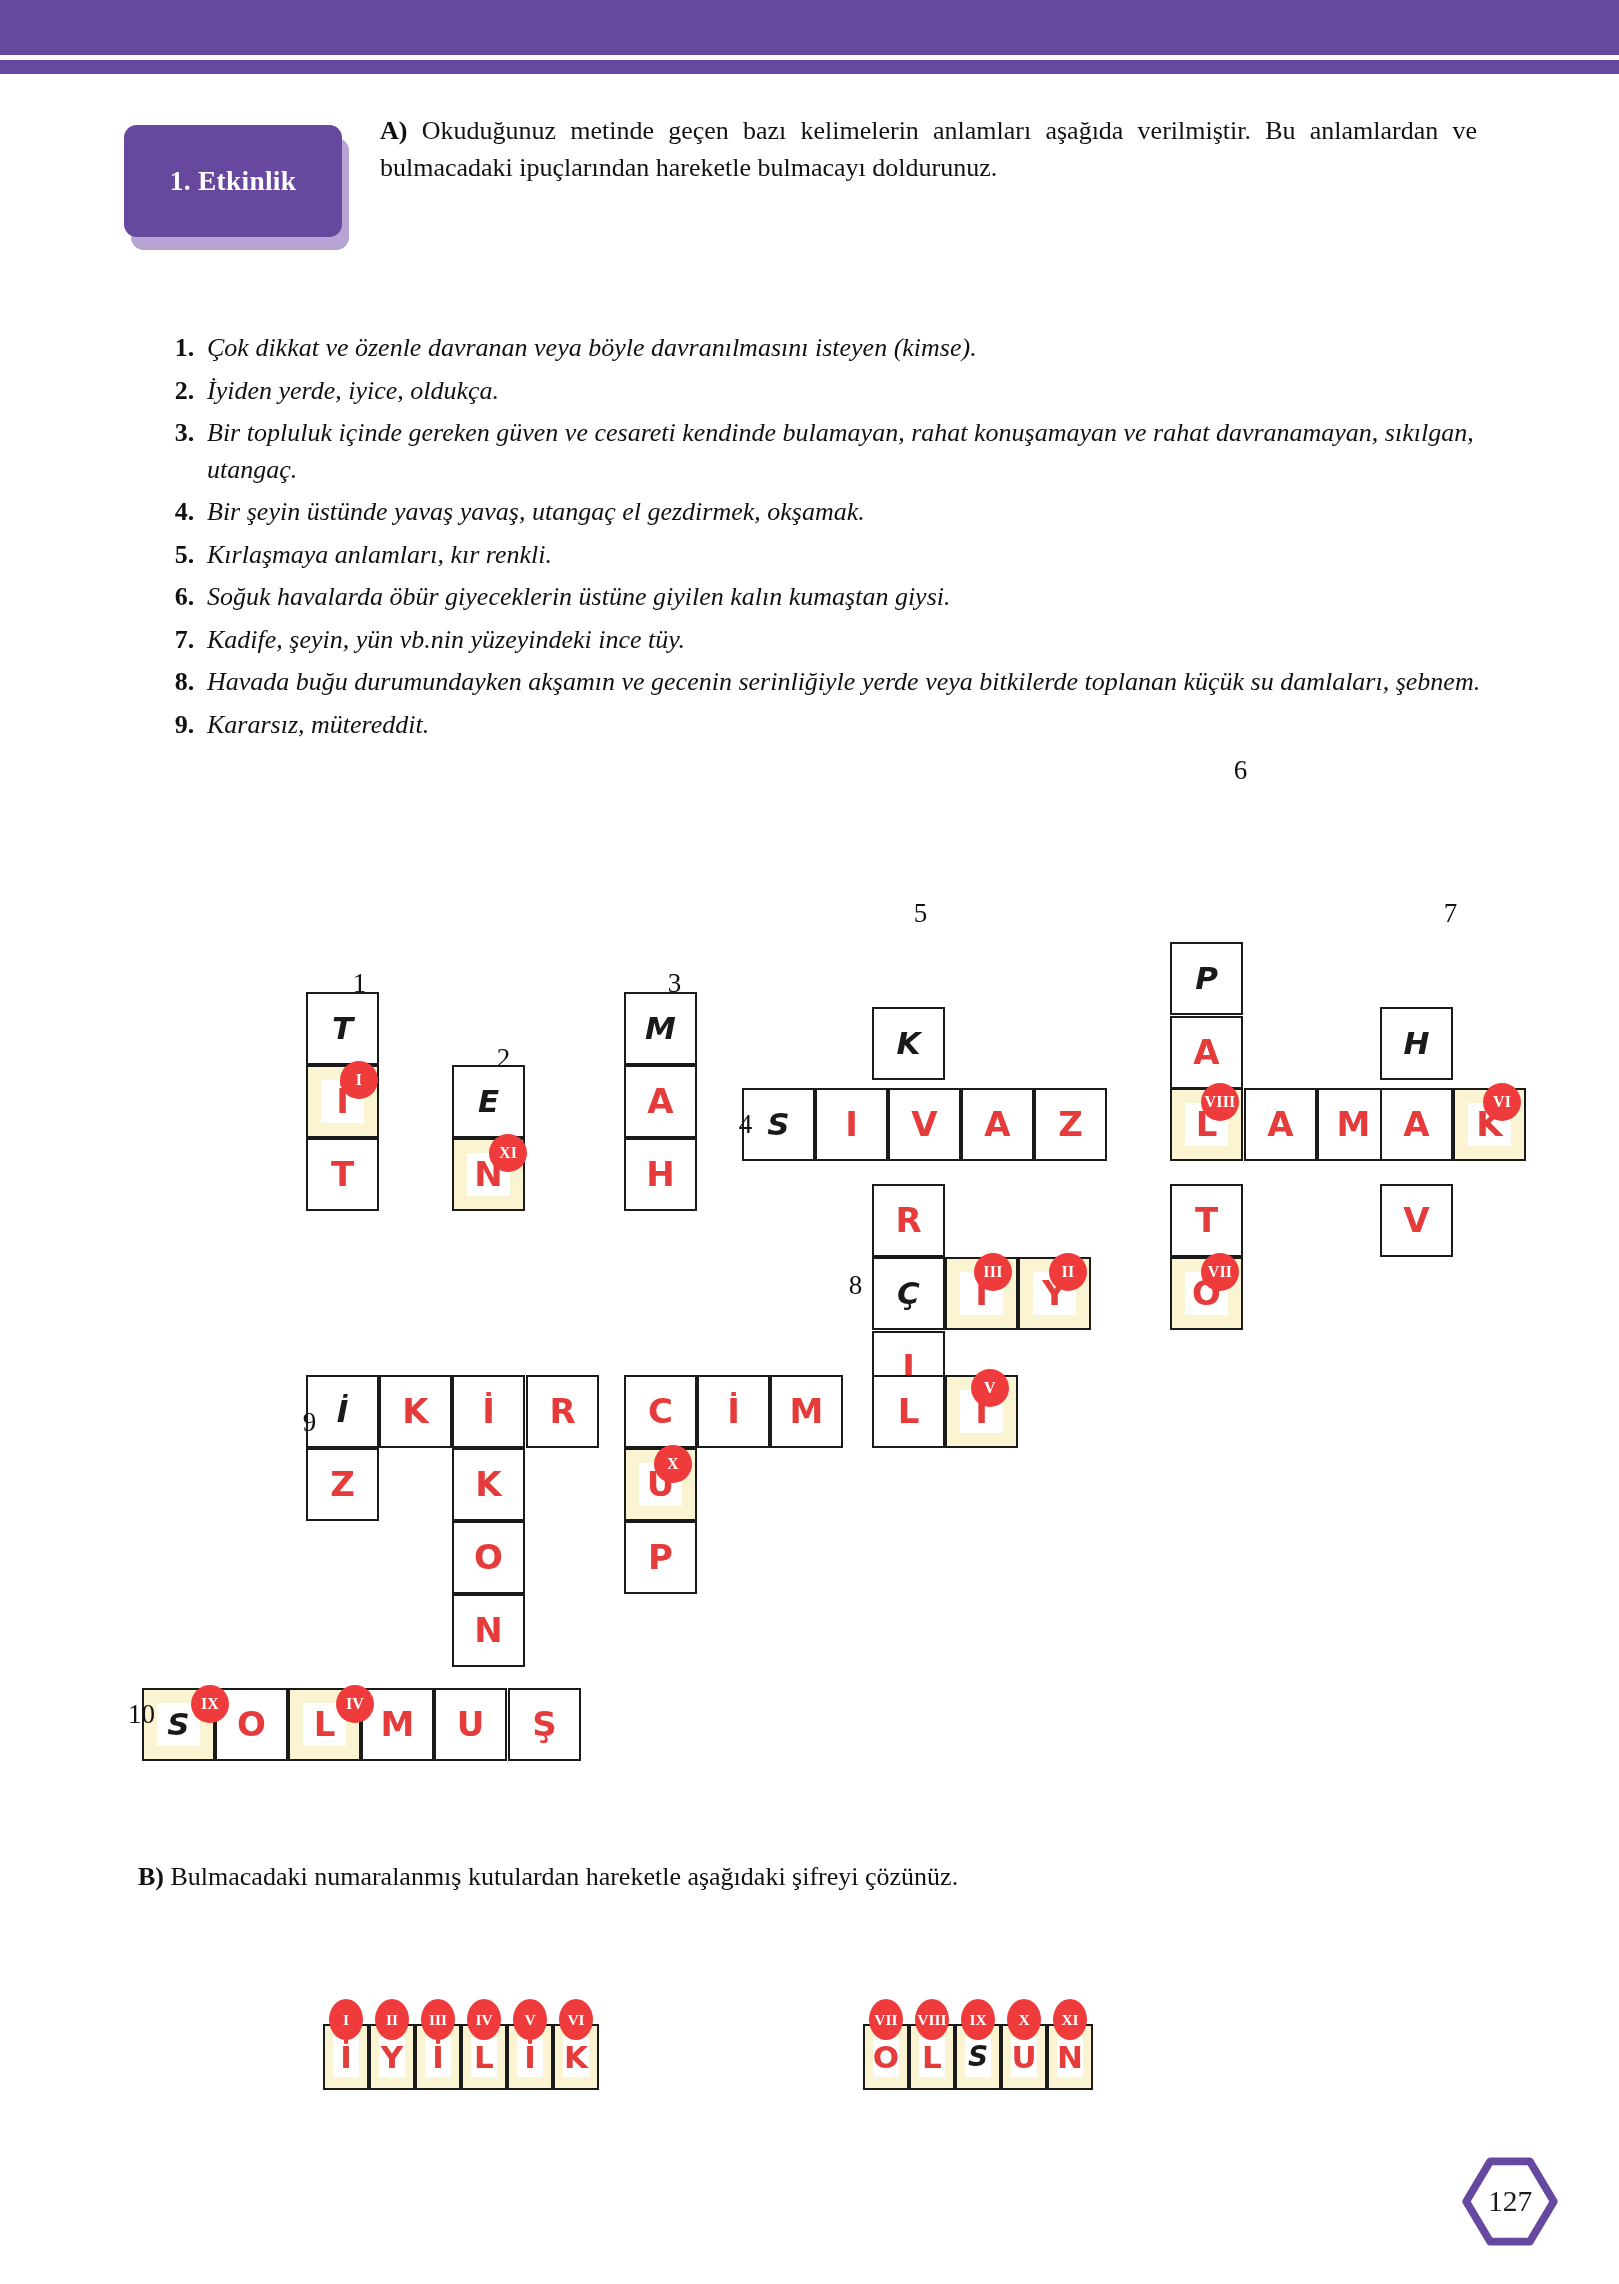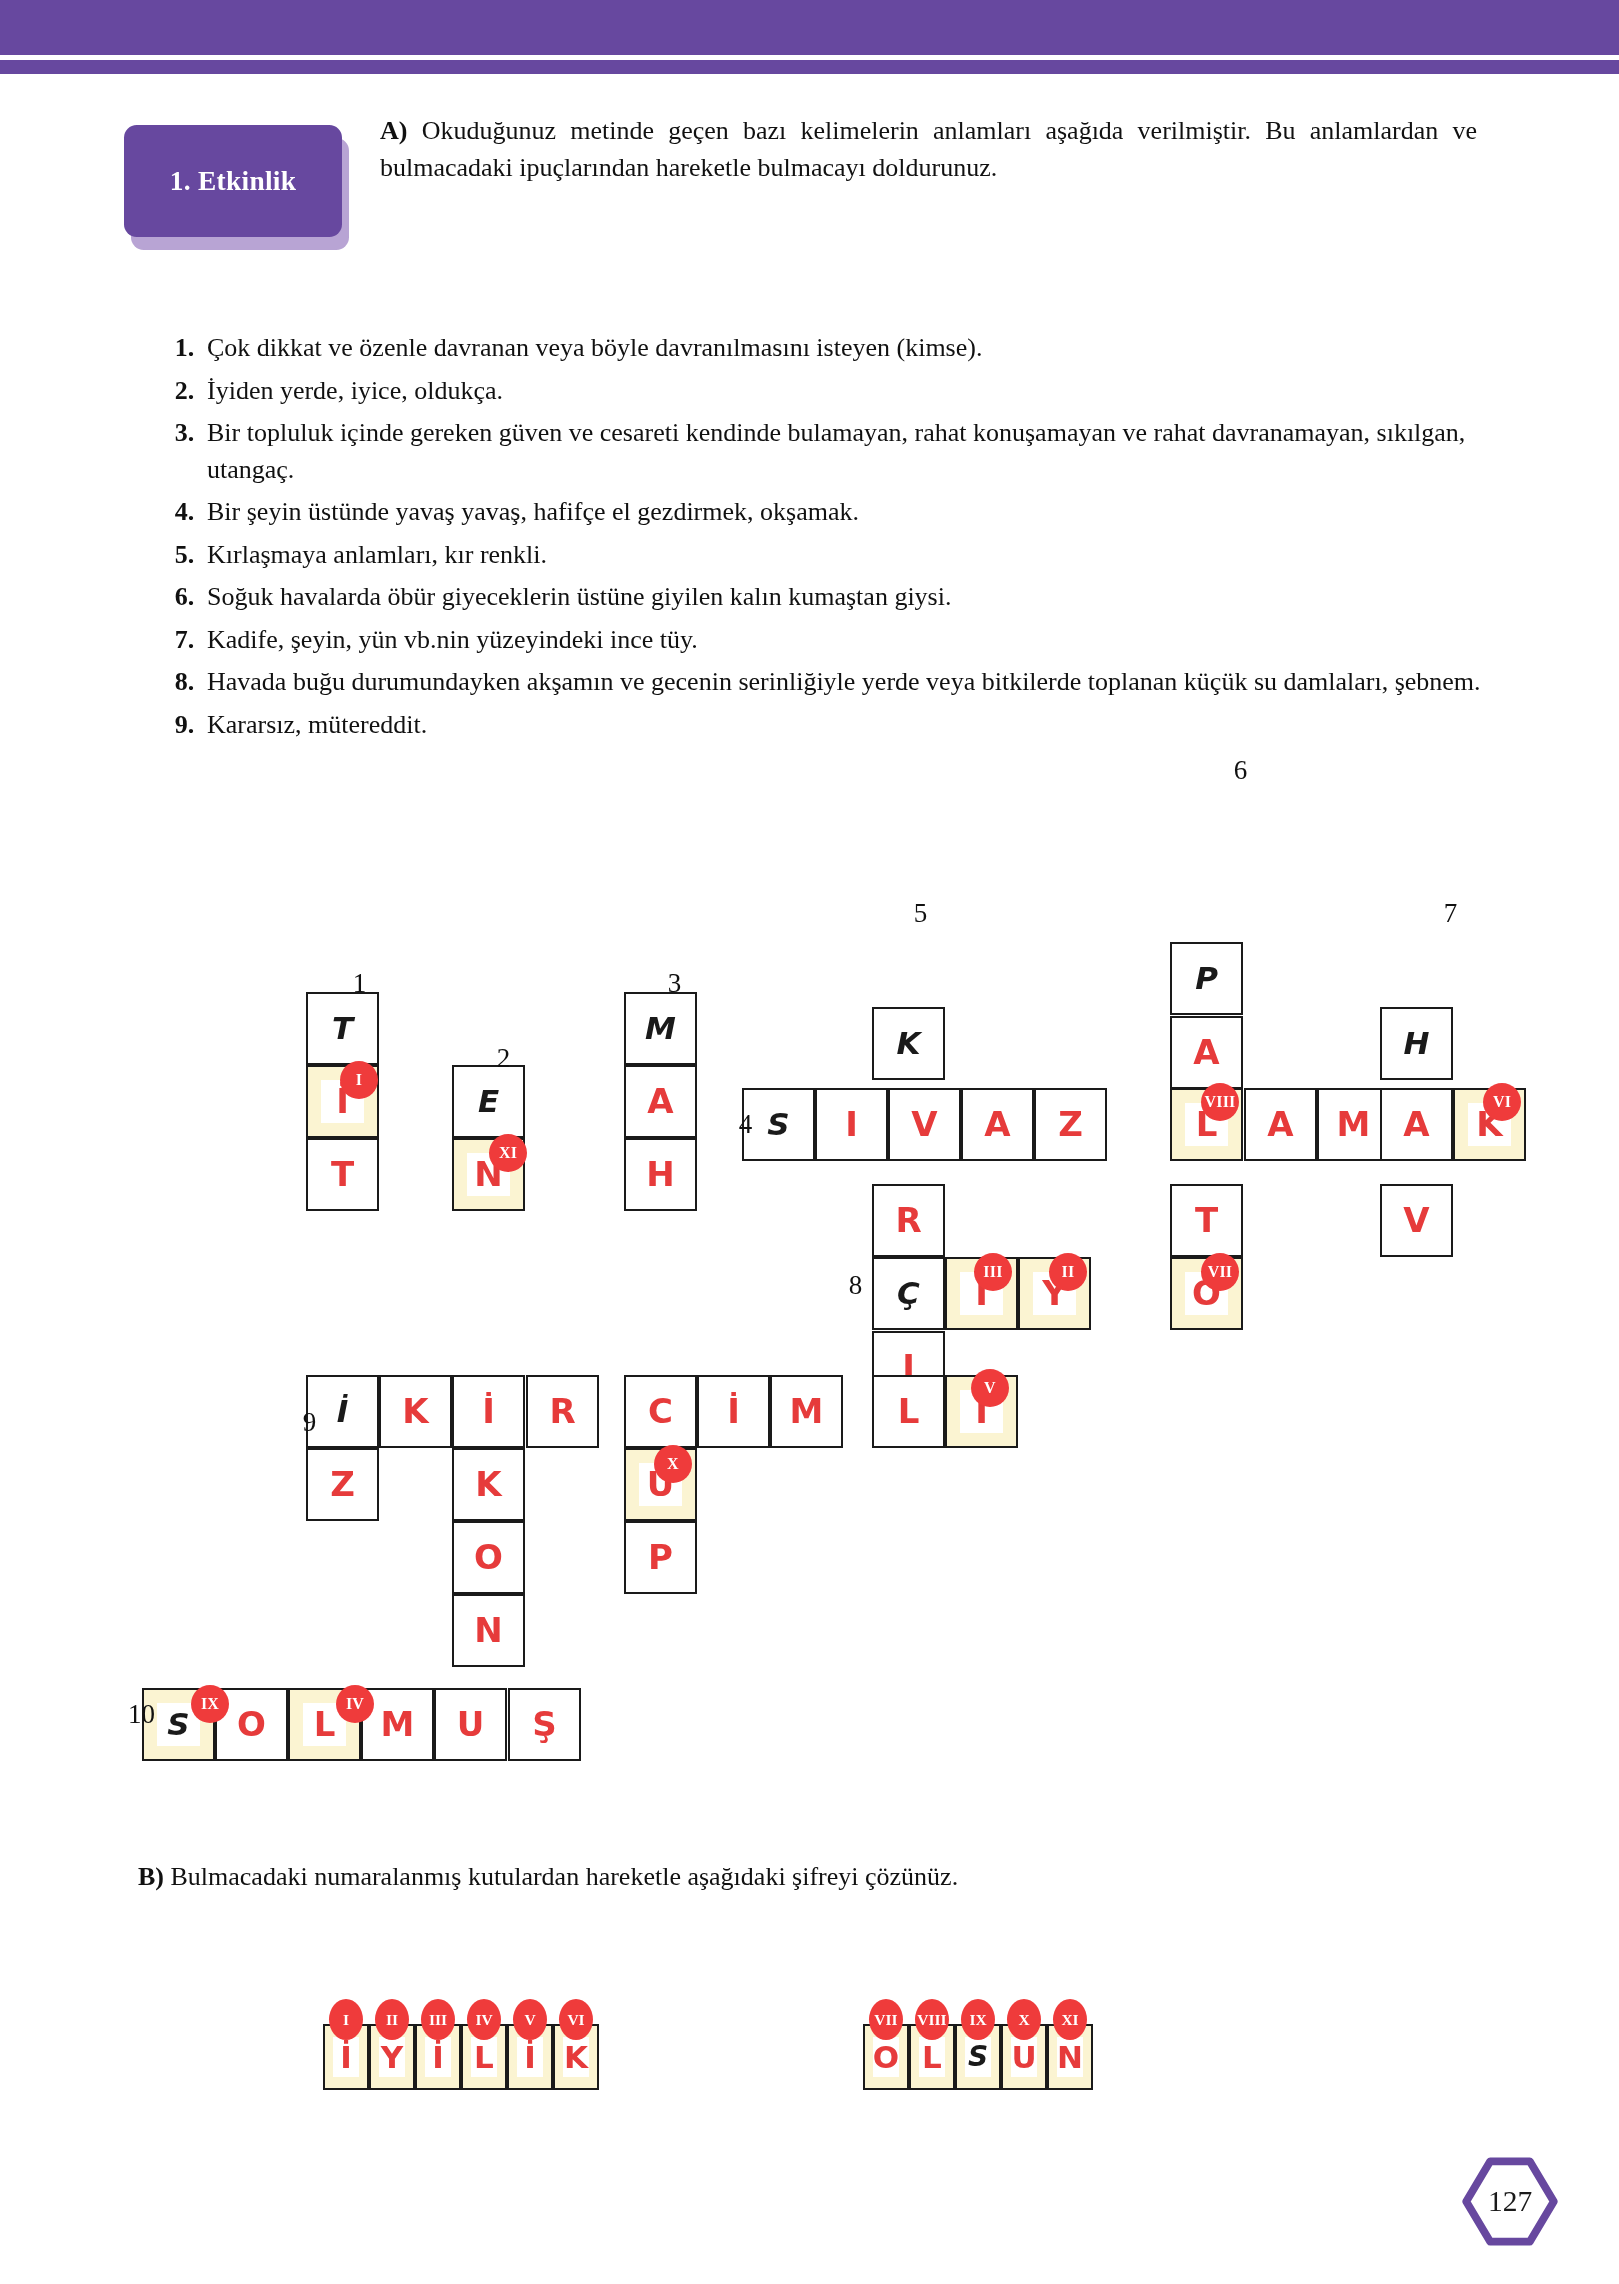--- a/index.html
+++ b/index.html
@@ -28,21 +28,21 @@
   .intro{
     position:absolute;left:380px;top:112px;width:1097px;
     font-size:26px;line-height:1.44;color:#111;text-align:justify;
   }
   .intro b{font-weight:bold;}
 
   
   .clues{position:absolute;left:148px;top:330px;width:1336px;}
   .clue{display:flex;margin-bottom:5.6px;font-size:26px;line-height:1.42;color:#111;}
   .clue .num{width:59px;text-align:right;flex:0 0 59px;font-weight:bold;padding-right:12.7px;box-sizing:border-box;}
-  .clue .txt{flex:1;}
+  .clue .txt{flex:1;font-style:italic;}
 
   
   #crossword{position:absolute;left:0;top:830px;width:1620px;height:998px;}
   .cw-cell{
     position:absolute;box-sizing:border-box;
     border:2.1px solid #1a1a1a;background:#ffffff;
     display:flex;align-items:center;justify-content:center;
   }
   .cw-cell.hl{background:#fbf4d2;}
   .cw-cell .inner{
@@ -127,21 +127,21 @@
     <div class="clue">
       <div class="num">2.</div>
       <div class="txt">İyiden yerde, iyice, oldukça.</div>
     </div>
     <div class="clue">
       <div class="num">3.</div>
       <div class="txt">Bir topluluk içinde gereken güven ve cesareti kendinde bulamayan, rahat konuşamayan ve rahat davranamayan, sıkılgan, utangaç.</div>
     </div>
     <div class="clue">
       <div class="num">4.</div>
-      <div class="txt">Bir şeyin üstünde yavaş yavaş, hafifçe el gezdirmek, okşamak.</div>
+      <div class="txt">Bir şeyin üstünde yavaş yavaş, utangaç el gezdirmek, okşamak.</div>
     </div>
     <div class="clue">
       <div class="num">5.</div>
       <div class="txt">Kırlaşmaya anlamları, kır renkli.</div>
     </div>
     <div class="clue">
       <div class="num">6.</div>
       <div class="txt">Soğuk havalarda öbür giyeceklerin üstüne giyilen kalın kumaştan giysi.</div>
     </div>
     <div class="clue">

